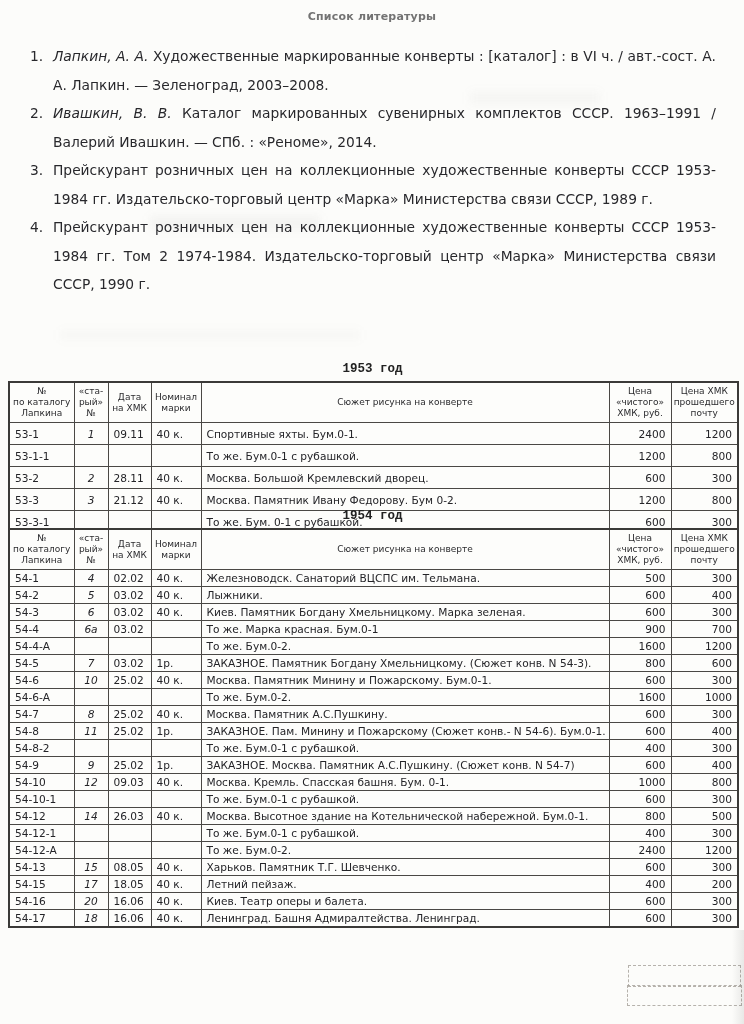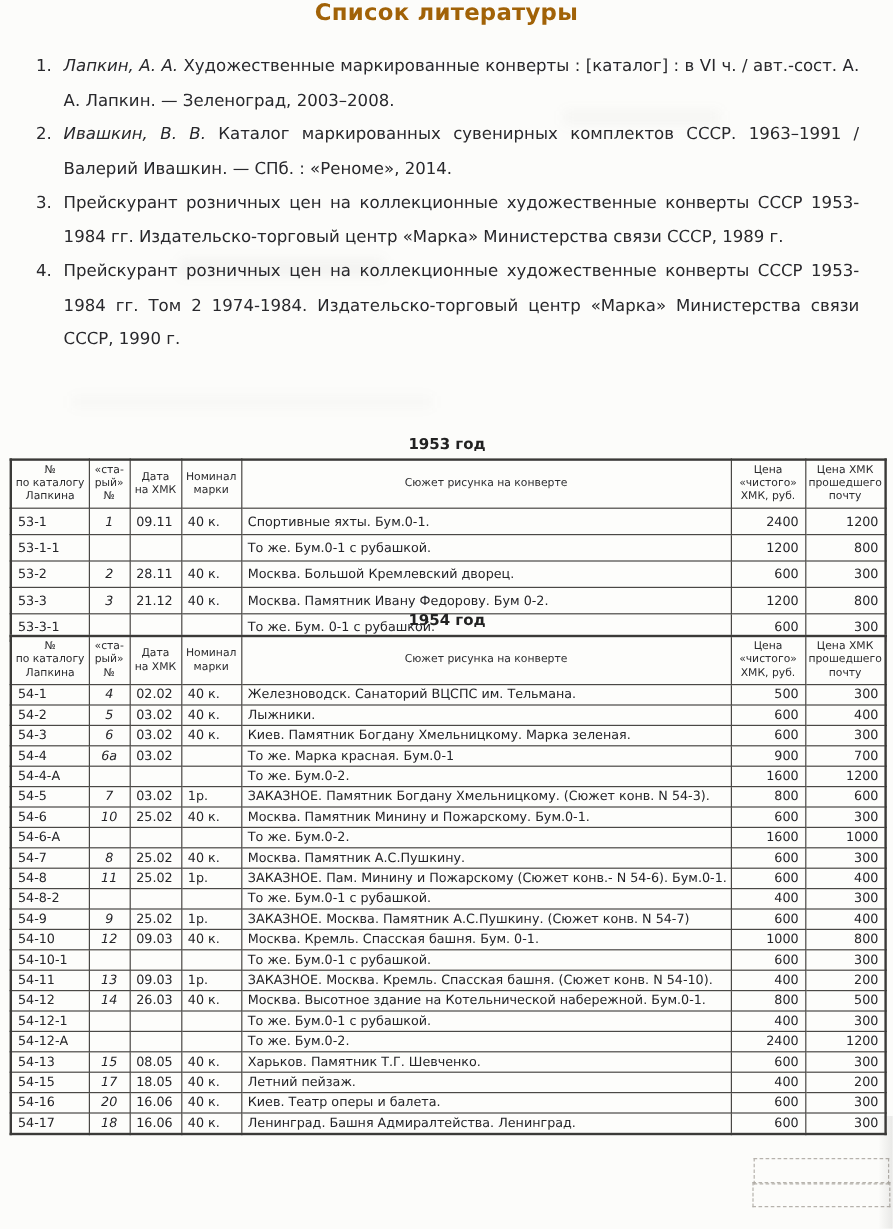--- a/index.html
+++ b/index.html
@@ -13,38 +13,38 @@
 
   
   .smudge{position:absolute;pointer-events:none;filter:blur(5px);}
   .sm1{left:150px;top:216px;width:170px;height:14px;background:rgba(110,110,110,.06);}
   .sm2{left:470px;top:92px;width:130px;height:12px;background:rgba(110,110,110,.05);}
   .sm3{left:60px;top:330px;width:300px;height:10px;background:rgba(110,110,110,.03);}
   .edge-shade{position:absolute;right:0;top:930px;width:12px;height:94px;
     background:linear-gradient(to left,rgba(60,60,60,.10),rgba(60,60,60,0));pointer-events:none;}
 
   .title{
-    text-align:center;
-    font-size:19px;font-weight:bold;letter-spacing:.2px;color:#a16207;
+    padding-top:10px;text-align:center;
+    font-size:11px;font-weight:bold;letter-spacing:.2px;color:#737373;
   }
 
   ol.bib{
     list-style:none;margin:19px 28px 0 30px;padding:0;
   }
   ol.bib li{
     position:relative;padding-left:23px;margin:0;
     font-size:13.8px;line-height:28.5px;text-align:justify;color:#28282c;
   }
   ol.bib .mk{position:absolute;left:0;top:0;}
   ol.bib .au{font-style:italic;}
 
   .tbl-section{position:absolute;left:8px;width:729px;}
   .s1953{top:362px;}
   .s1954{top:509px;}
-  .caption{text-align:center;font-weight:bold;font-size:12.5px;color:#222;margin-bottom:5px;}
+  .caption{text-align:center;font-weight:bold;font-size:12.5px;color:#222;margin-bottom:5px;font-family:Liberation Mono, monospace;}
 
   table.cat{
     width:729px;border-collapse:collapse;table-layout:fixed;
     border:2px solid #3b3a38;background:#fdfdfb;
   }
   table.cat th,table.cat td{
     border:1px solid #4a4845;overflow:hidden;
   }
   table.cat th{
     font-weight:normal;font-size:9px;line-height:11px;color:#2b2b2e;
@@ -319,29 +319,20 @@
           <tr>
             <td class="c0">54-10-1</td>
             <td class="c1"></td>
             <td class="c2"></td>
             <td class="c3"></td>
             <td class="c4">То же. Бум.0-1 с рубашкой.</td>
             <td class="c5">600</td>
             <td class="c6">300</td>
           </tr>
           <tr>
-            <td class="c0">54-11</td>
-            <td class="c1">13</td>
-            <td class="c2">09.03</td>
-            <td class="c3">1р.</td>
-            <td class="c4">ЗАКАЗНОЕ. Москва. Кремль. Спасская башня. (Сюжет конв. N 54-10).</td>
-            <td class="c5">400</td>
-            <td class="c6">200</td>
-          </tr>
-          <tr>
             <td class="c0">54-12</td>
             <td class="c1">14</td>
             <td class="c2">26.03</td>
             <td class="c3">40 к.</td>
             <td class="c4">Москва. Высотное здание на Котельнической набережной. Бум.0-1.</td>
             <td class="c5">800</td>
             <td class="c6">500</td>
           </tr>
           <tr>
             <td class="c0">54-12-1</td>

